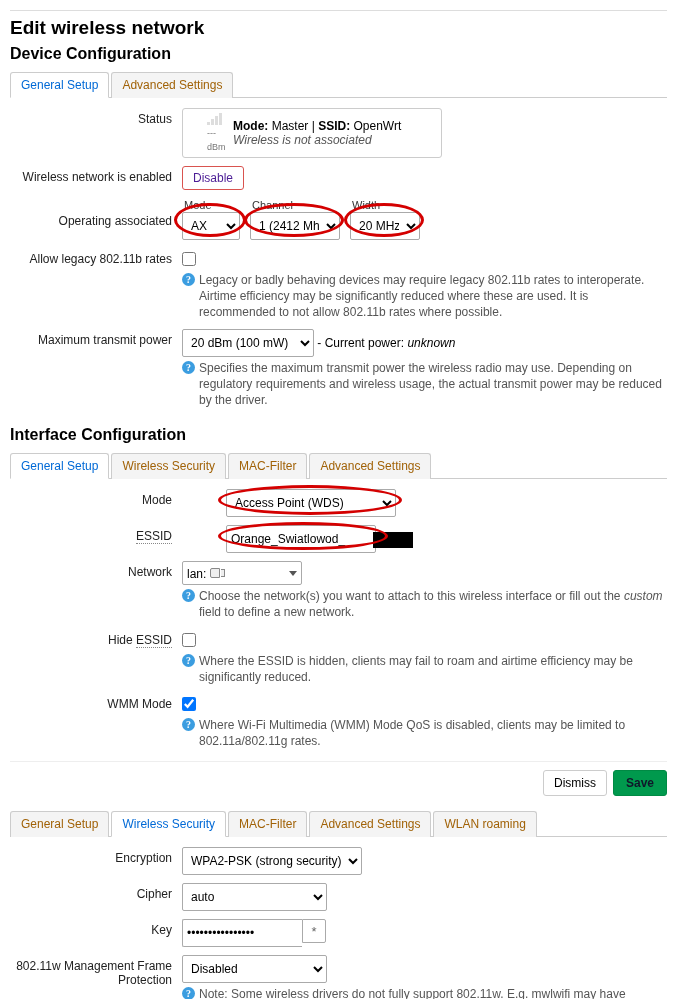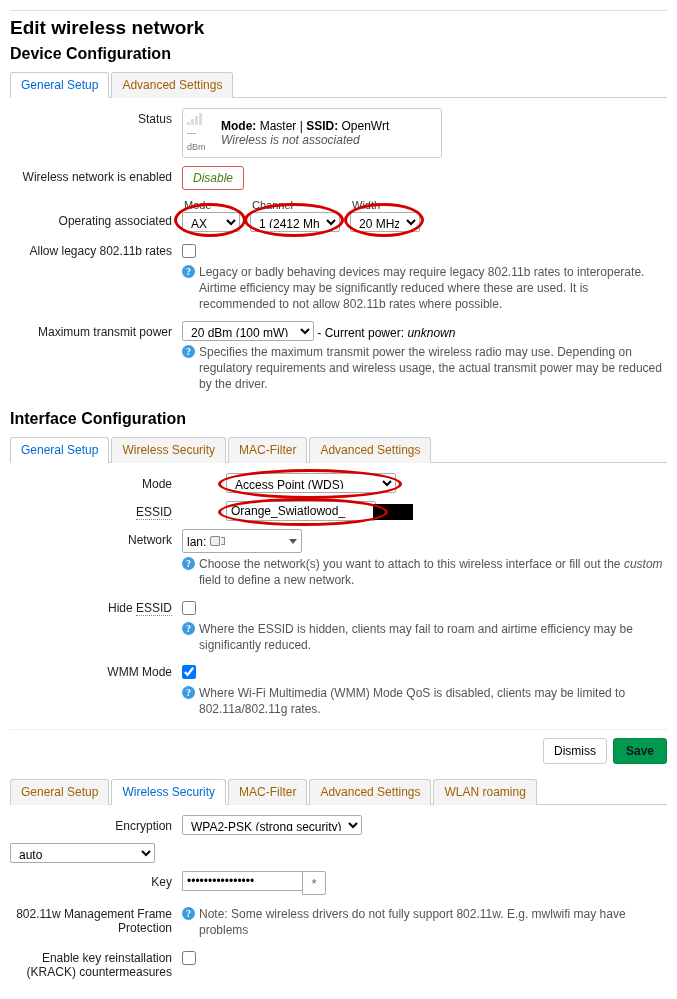--- a/index.html
+++ b/index.html
@@ -60,24 +60,24 @@
     padding-top: 4px;
     flex-shrink: 0;
     font-size: 12px;
     color: #222;
   }
   .label .dotted { border-bottom: 1px dotted #888; }
   .value { flex: 1; }
   .status-box {
     border: 1px solid #ccc;
     border-radius: 3px;
-    padding: 4px 4px;
+    padding: 4px 24px;
     display: inline-flex;
     align-items: center;
-    gap: 14px;
+    gap: 6px;
     font-size: 12px;
     min-width: 260px;
   }
   .sig {
     display:inline-block;
     width: 20px;
   }
   .sig-bars {
     display:flex; align-items:flex-end; gap:1px; height:12px;
   }
@@ -85,28 +85,28 @@
   .sig-dbm{ font-size:9px; color:#777; text-align:center; }
   .btn {
     display:inline-block;
     padding: 4px 10px;
     border: 1px solid #ccc;
     border-radius: 3px;
     background: #fff;
     font-size: 12px;
     cursor: pointer;
   }
-  .btn-danger { color:#4d7c0f; border-color:#d9534f;font-style:italic; }
+  .btn-danger { color:#4c1d95; border-color:#d9534f; }
   .btn-save   { background:#00994d; border-color:#008a44; color:#0f172a; font-weight:bold; padding:5px 12px; }
   select, input[type="text"], input[type="password"] {
     border: 1px solid #aaa;
     border-radius: 2px;
     padding: 3px 4px;
     font-size: 12px;
-    height: 20px;
+    height: 28px;
     background:#fff;
     font-family: inherit;
   }
   .network-select {
     border:1px solid #aaa;
     border-radius:2px;
     width: 120px;
     height: 24px;
     display:inline-flex;
     align-items:center;
@@ -362,20 +362,21 @@
 <div class="row">
   <div class="label">Encryption</div>
   <div class="value">
     <select style="width:180px">
       <option>WPA2-PSK (strong security)</option>
     </select>
   </div>
 </div>
 
 <div class="row">
+  <div class="label">Cipher</div>
   <div class="value">
     <select style="width:145px">
       <option>auto</option>
     </select>
   </div>
 </div>
 
 <div class="row">
   <div class="label">Key</div>
   <div class="value">
@@ -384,20 +385,23 @@
       <div class="reveal">
         <span>*</span>
       </div>
     </div>
   </div>
 </div>
 
 <div class="row">
   <div class="label">802.11w Management Frame Protection</div>
   <div class="value">
+    <select style="width:145px">
+      <option>Disabled</option>
+    </select>
     <div class="hint">
       <span class="info-icon">?</span>
       <span>Note: Some wireless drivers do not fully support 802.11w. E.g. mwlwifi may have problems</span>
     </div>
   </div>
 </div>
 
 <div class="row">
   <div class="label">Enable key reinstallation (KRACK) countermeasures</div>
   <div class="value">

